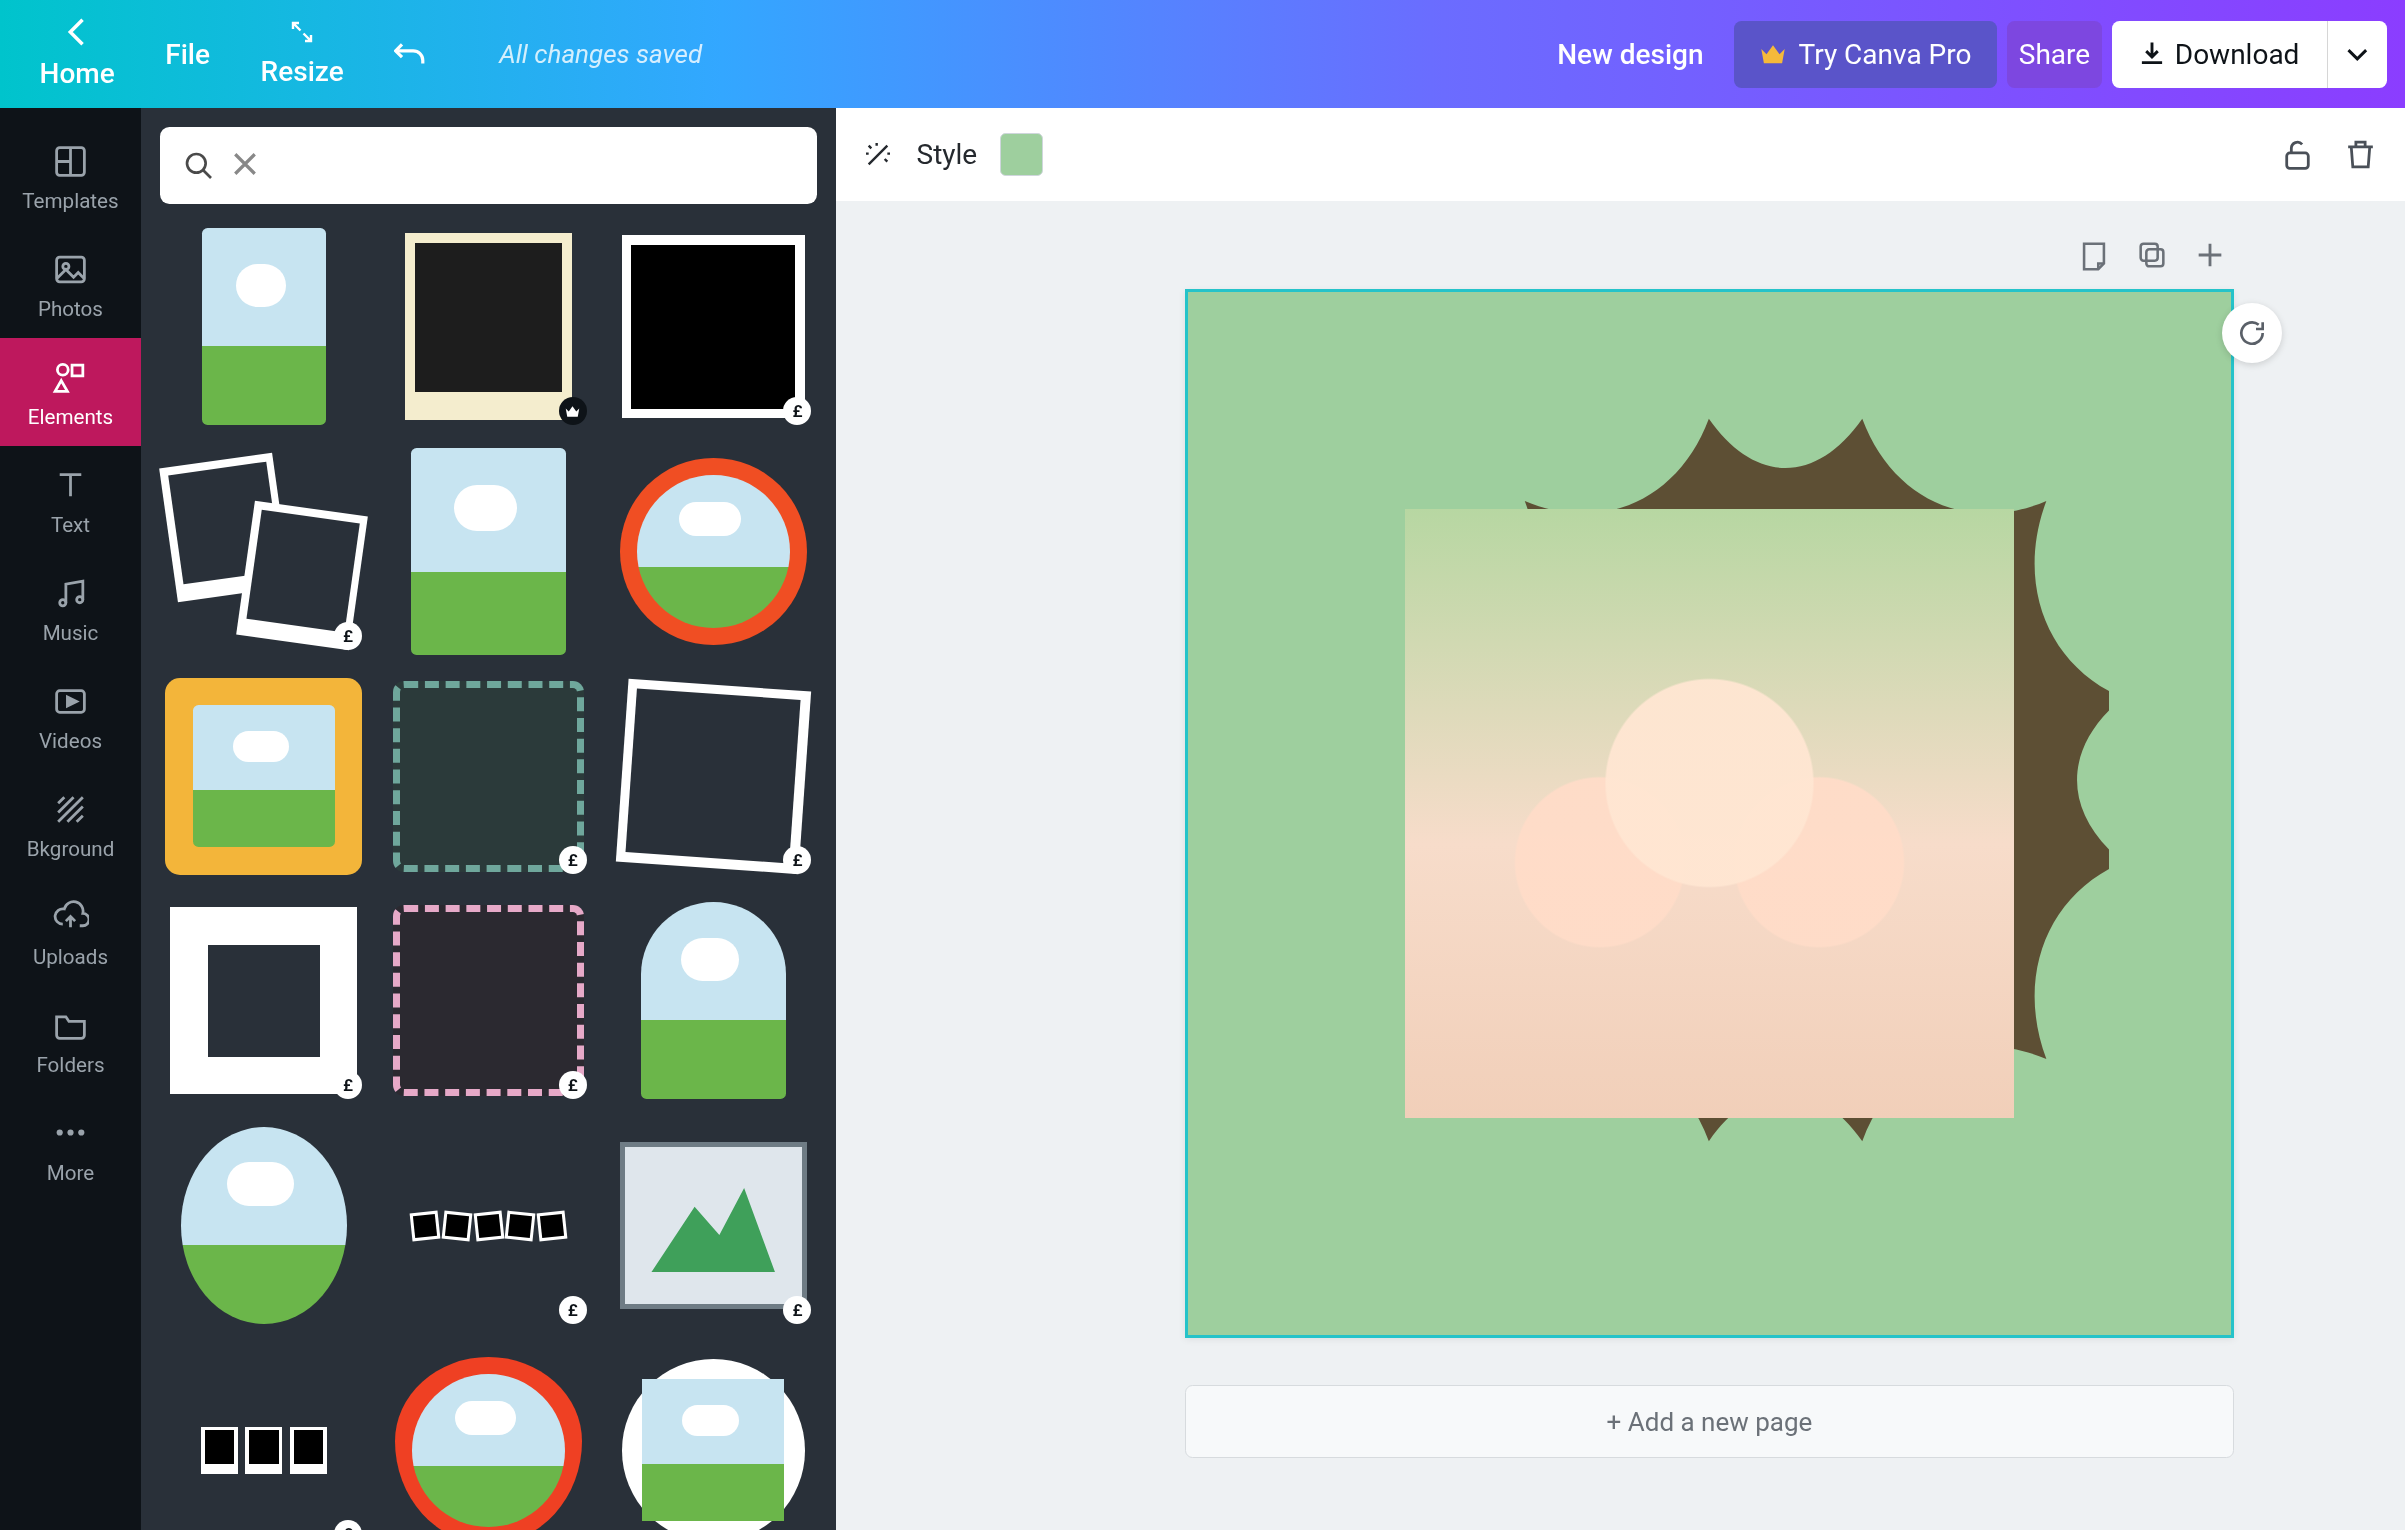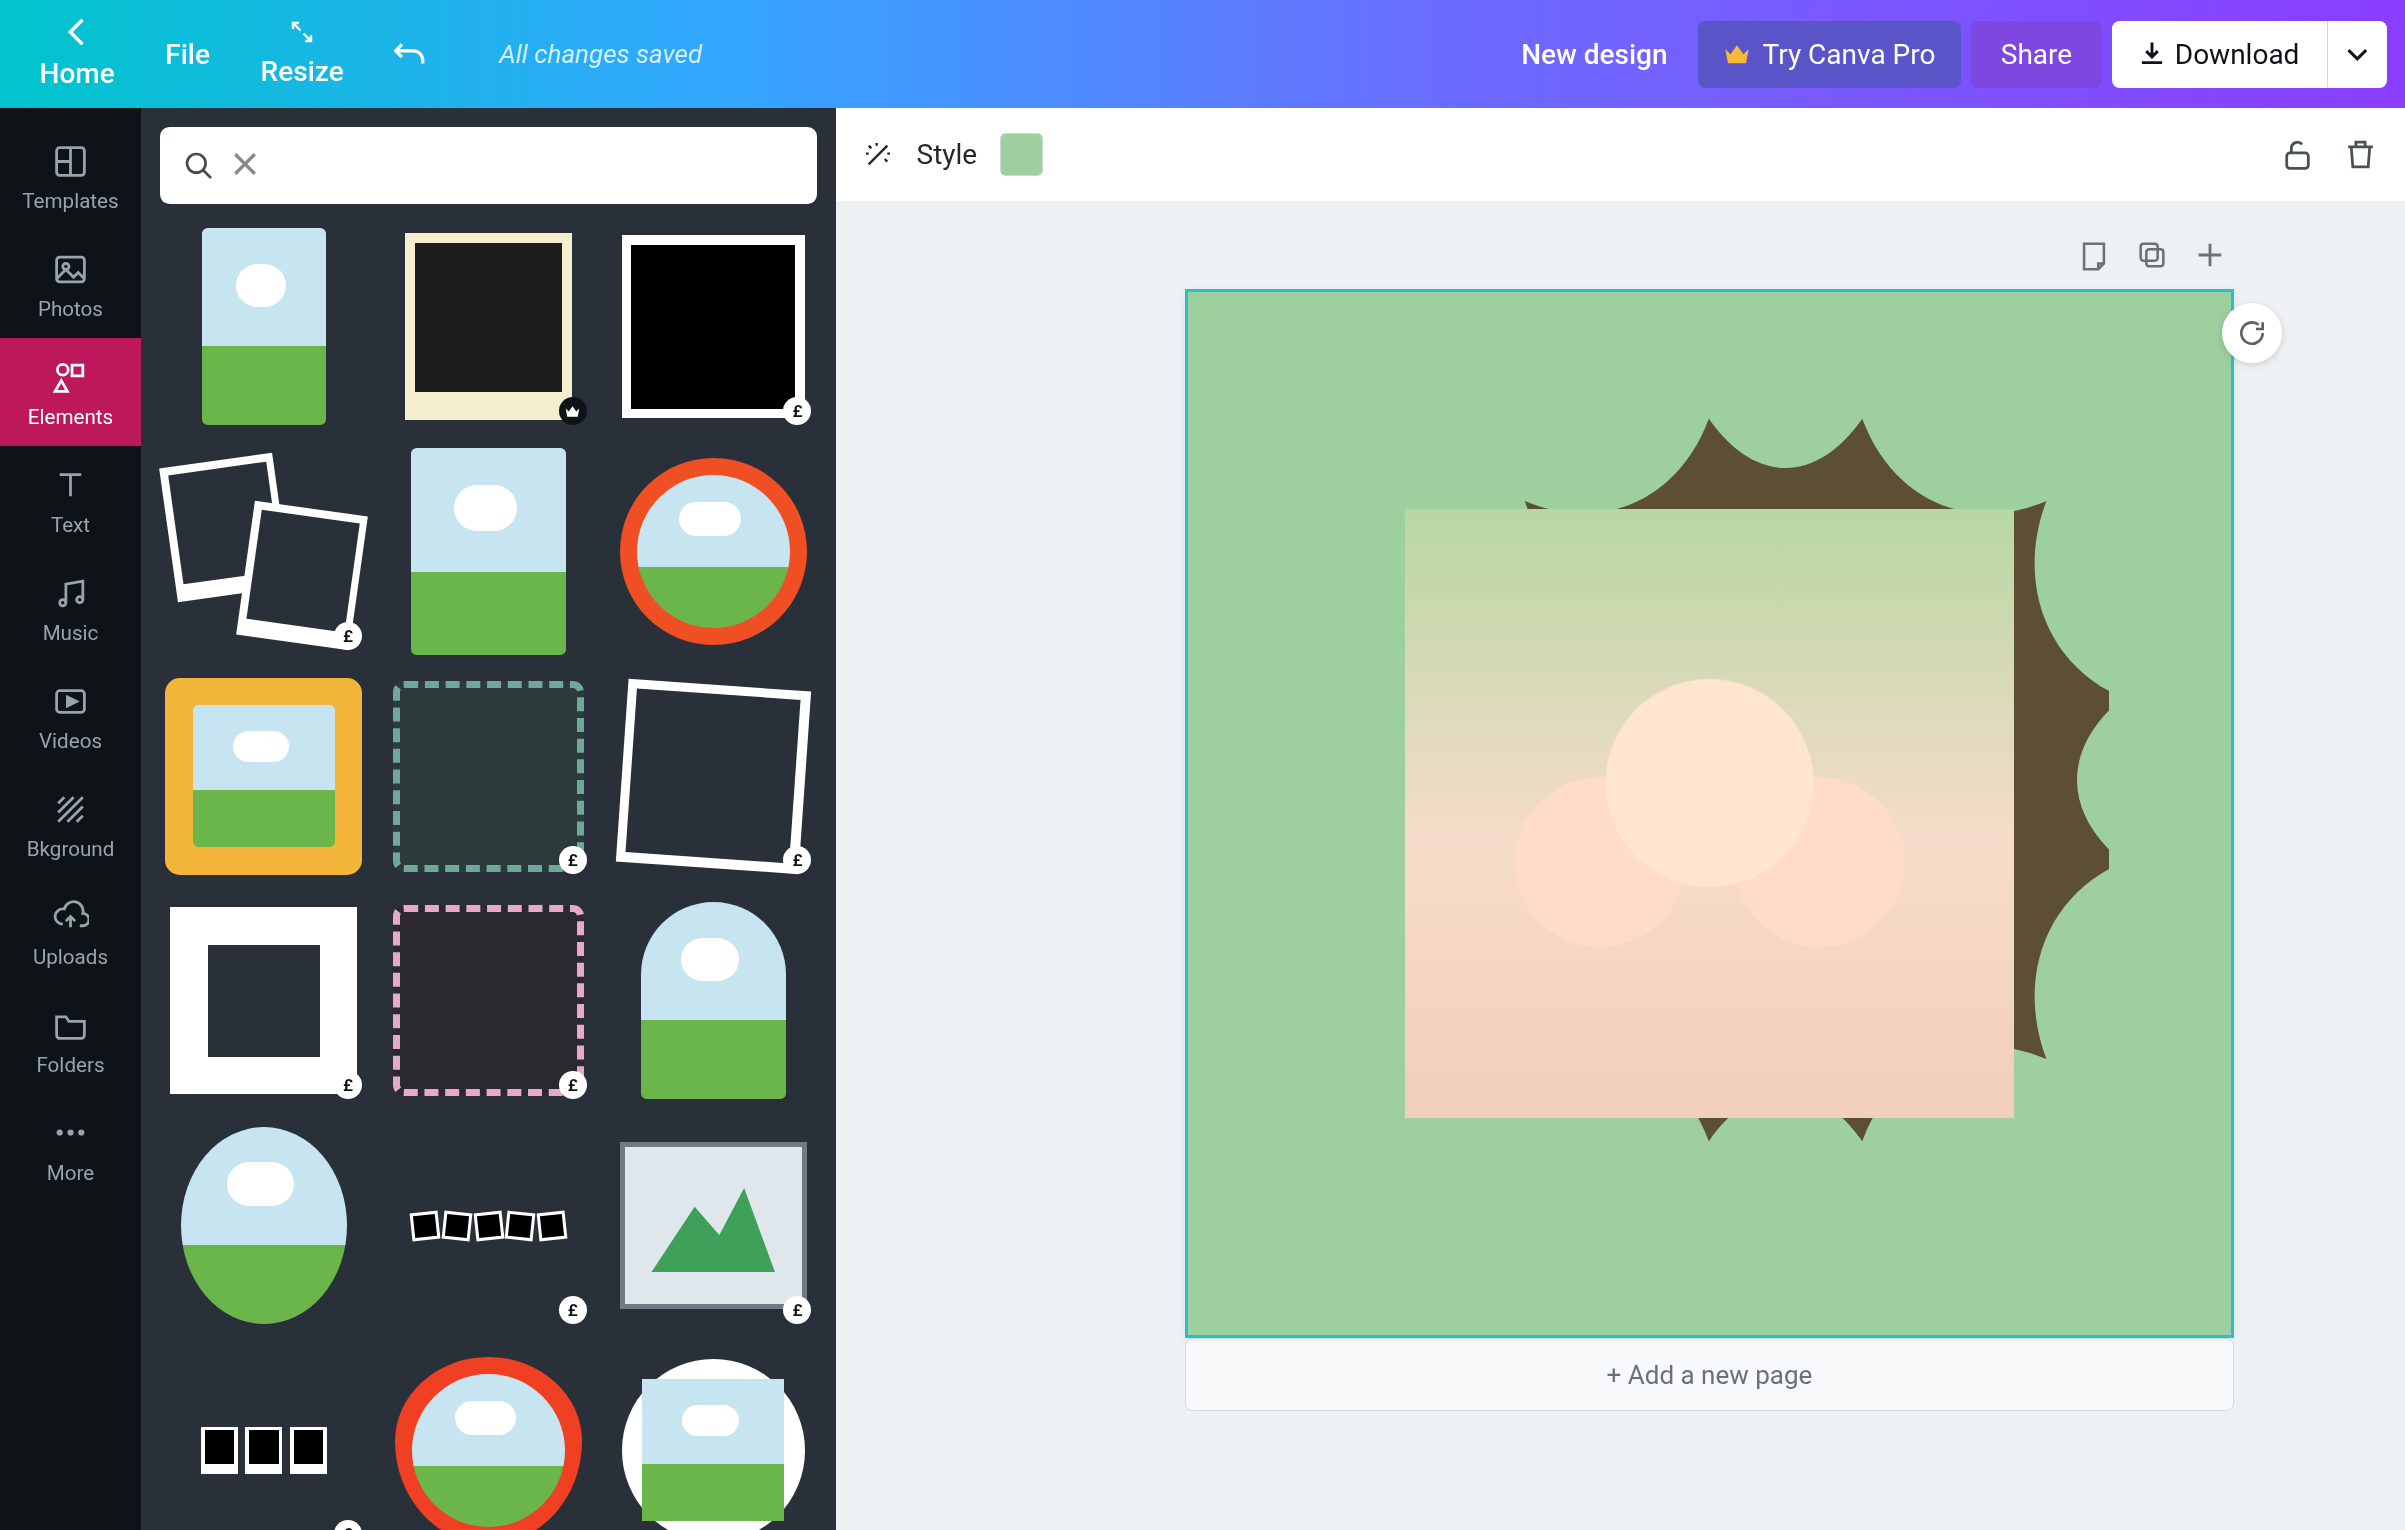--- a/index.html
+++ b/index.html
@@ -15,21 +15,21 @@
 .topbar .left, .topbar .right { display: flex; align-items: center; gap: 9.4px; }
 .topbar .left { flex: 0 0 auto; }
 .topbar .spacer { flex: 1; }
 .topbtn {
   display: flex; align-items: center; gap: 11.2px;
   padding: 13px 20.6px; font-size: 28px; font-weight: 500;
   cursor: pointer; border-radius: 5.6px; flex-direction: column;
 }
 .status-text { font-size: 26px; font-style: italic; color: rgba(255,255,255,.8); margin-left: 43px; }
 .btn-pro { background: #5a54c9; border-radius: 7.5px; padding: 17px 26px; font-size: 28px; display:flex; align-items:center; gap:13px; }
-.btn-share { background: #7d47e0; border-radius: 7.5px; padding: 17px 30px; font-size: 28px; }
+.btn-share { background: #7d47e0; border-radius: 7.5px; padding: 17px 12px; font-size: 28px; }
 .btn-download {
   background: #fff; color: #0e1318; border-radius: 7.5px 0 0 7.5px;
   padding: 17px 28px; font-size: 28px; display:flex; align-items:center; gap:11.2px;
   border-right: 0.9px solid #d6d6d6;
 }
 .btn-download-caret {
   background:#fff; color:#0e1318; border-radius:0 7.5px 7.5px 0;
   padding: 17px 19px; display:flex; align-items:center;
 }
 .icon { display:inline-flex; }
@@ -133,21 +133,21 @@
     radial-gradient(circle at 68% 58%, rgba(255,220,200,.95) 0 84px, transparent 86px);
 }
 .spin-btn {
   position:absolute; right:-51px; top:11.2px;
   width:60px; height:60px; border-radius:50%; background:#fff;
   display:flex; align-items:center; justify-content:center;
   color:#5a6068; box-shadow:0 1.9px 7.5px rgba(0,0,0,.15); cursor:pointer;
 }
 
 .add-page {
-  width:1049px; height:73px;
+  margin-top:47px; width:1049px; height:73px;
   border:0.9px solid #d7dbde; border-radius:7.5px; background:#f7f9fa;
   display:flex; align-items:center; justify-content:center;
   font-size:26px; color:#6b7178; cursor:pointer;
 }
 
 
 .th-sky { background:linear-gradient(#c7e4f1,#c7e4f1 60%,#6bb64a 60%); width:100%; height:100%; border-radius:5.6px; position:relative;}
 .th-sky::after{content:"";position:absolute;left:28%;top:18%;width:40%;height:22%;background:#fff;border-radius:37px;}
 .pola { width:80%; height:90%; background:#f4edce; padding:9.4px 9.4px 28px 9.4px;}
 .pola > div { width:100%; height:100%; background:#1d1d1d;}

